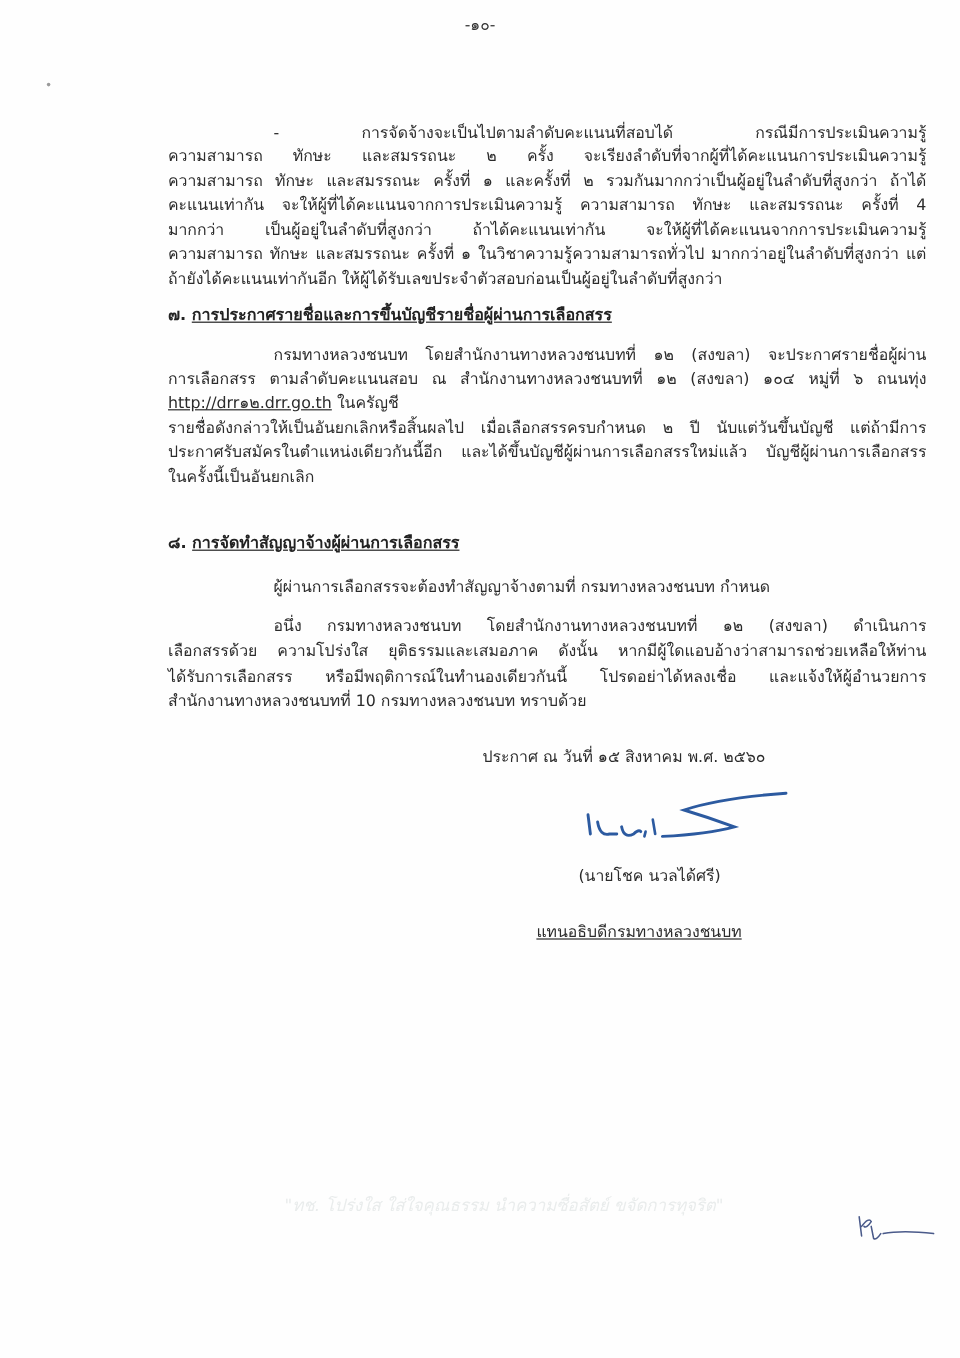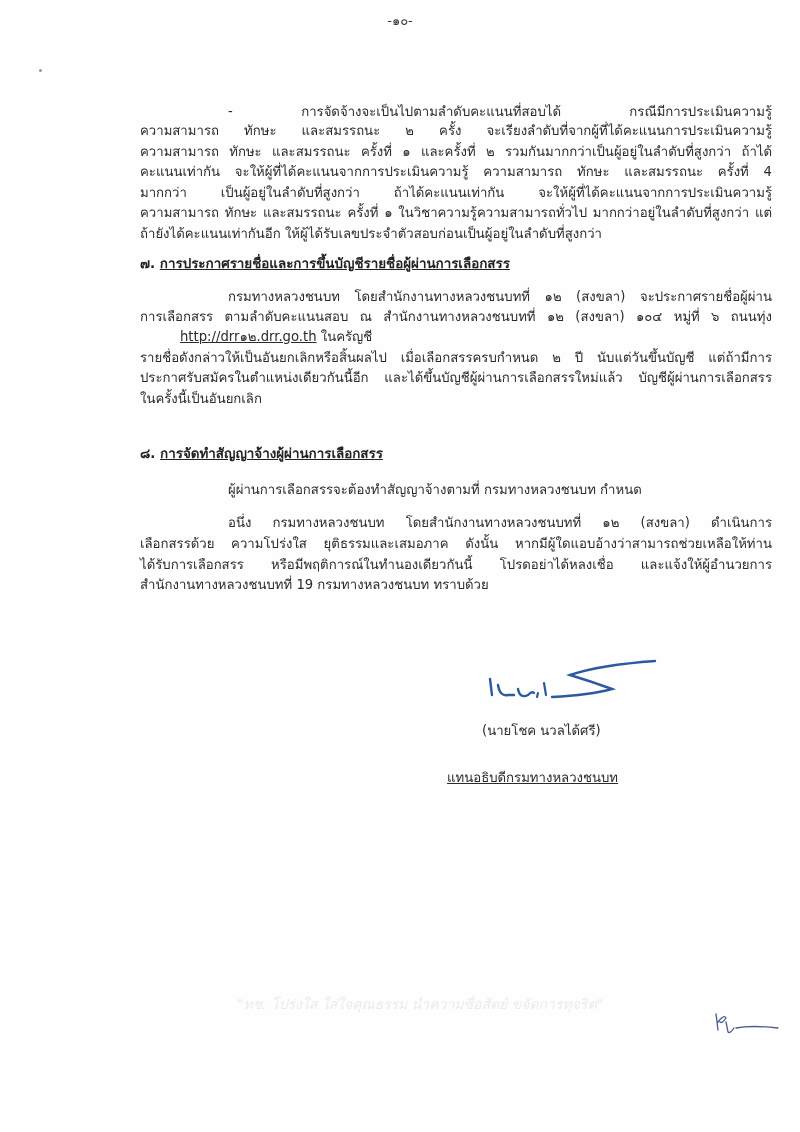--- a/index.html
+++ b/index.html
@@ -52,21 +52,20 @@
       color: #222;
       font-weight: bold;
       white-space: nowrap;
     }
     .heading .ul {
       text-decoration: underline;
     }
     .link {
       text-decoration: underline;
       color: #2b2b2b;
-      margin-left: 40px;
     }
     .sign-block {
       position: absolute;
       font-size: 13.2px;
       line-height: 18px;
       color: #2b2b2b;
       white-space: nowrap;
     }
     .signature {
       position: absolute;
@@ -144,23 +143,24 @@
   <div class="heading" style="top:445px;">
     <span>๘.</span>
     <span class="ul">การจัดทำสัญญาจ้างผู้ผ่านการเลือกสรร</span>
   </div>
 
   <div>
     <div class="line" style="top:481px; left:228px;">ผู้ผ่านการเลือกสรรจะต้องทำสัญญาจ้างตามที่ กรมทางหลวงชนบท กำหนด</div>
     <div class="line justify" style="top:514px; left:228px; width:544px;">อนึ่ง กรมทางหลวงชนบท โดยสำนักงานทางหลวงชนบทที่ ๑๒ (สงขลา) ดำเนินการ</div>
     <div class="line justify" style="top:535px;">เลือกสรรด้วย ความโปร่งใส ยุติธรรมและเสมอภาค ดังนั้น หากมีผู้ใดแอบอ้างว่าสามารถช่วยเหลือให้ท่าน</div>
     <div class="line justify" style="top:556px;">ได้รับการเลือกสรร หรือมีพฤติการณ์ในทำนองเดียวกันนี้  โปรดอย่าได้หลงเชื่อ และแจ้งให้ผู้อำนวยการ</div>
-    <div class="line" style="top:576px; left:140px;">สำนักงานทางหลวงชนบทที่ 19 กรมทางหลวงชนบท ทราบด้วย</div>
+    <div class="line" style="top:576px; left:140px;">สำนักงานทางหลวงชนบทที่ 10 กรมทางหลวงชนบท ทราบด้วย</div>
   </div>
 
+  <div class="sign-block" style="top:623px; left:402px;">ประกาศ  ณ  วันที่  ๑๕  สิงหาคม พ.ศ. ๒๕๖๐</div>
 
   <svg class="signature" viewBox="0 0 180 60">
     <path d="M10 24 L12 40" stroke="#2c5aa0" stroke-width="2.4" fill="none" stroke-linecap="round"></path>
     <path d="M18 30 Q20 42 28 40 L34 40" stroke="#2c5aa0" stroke-width="2.4" fill="none" stroke-linecap="round"></path>
     <path d="M38 34 Q40 44 48 40 Q52 36 54 38" stroke="#2c5aa0" stroke-width="2.4" fill="none" stroke-linecap="round"></path>
     <path d="M58 38 L57 42" stroke="#2c5aa0" stroke-width="2.2" fill="none" stroke-linecap="round"></path>
     <path d="M64 28 L66 40" stroke="#2c5aa0" stroke-width="2.2" fill="none" stroke-linecap="round"></path>
     <path d="M72 42 Q110 40 132 34 Q110 26 90 20 Q120 10 175 6" stroke="#2c5aa0" stroke-width="2.4" fill="none" stroke-linecap="round"></path>
   </svg>
 

